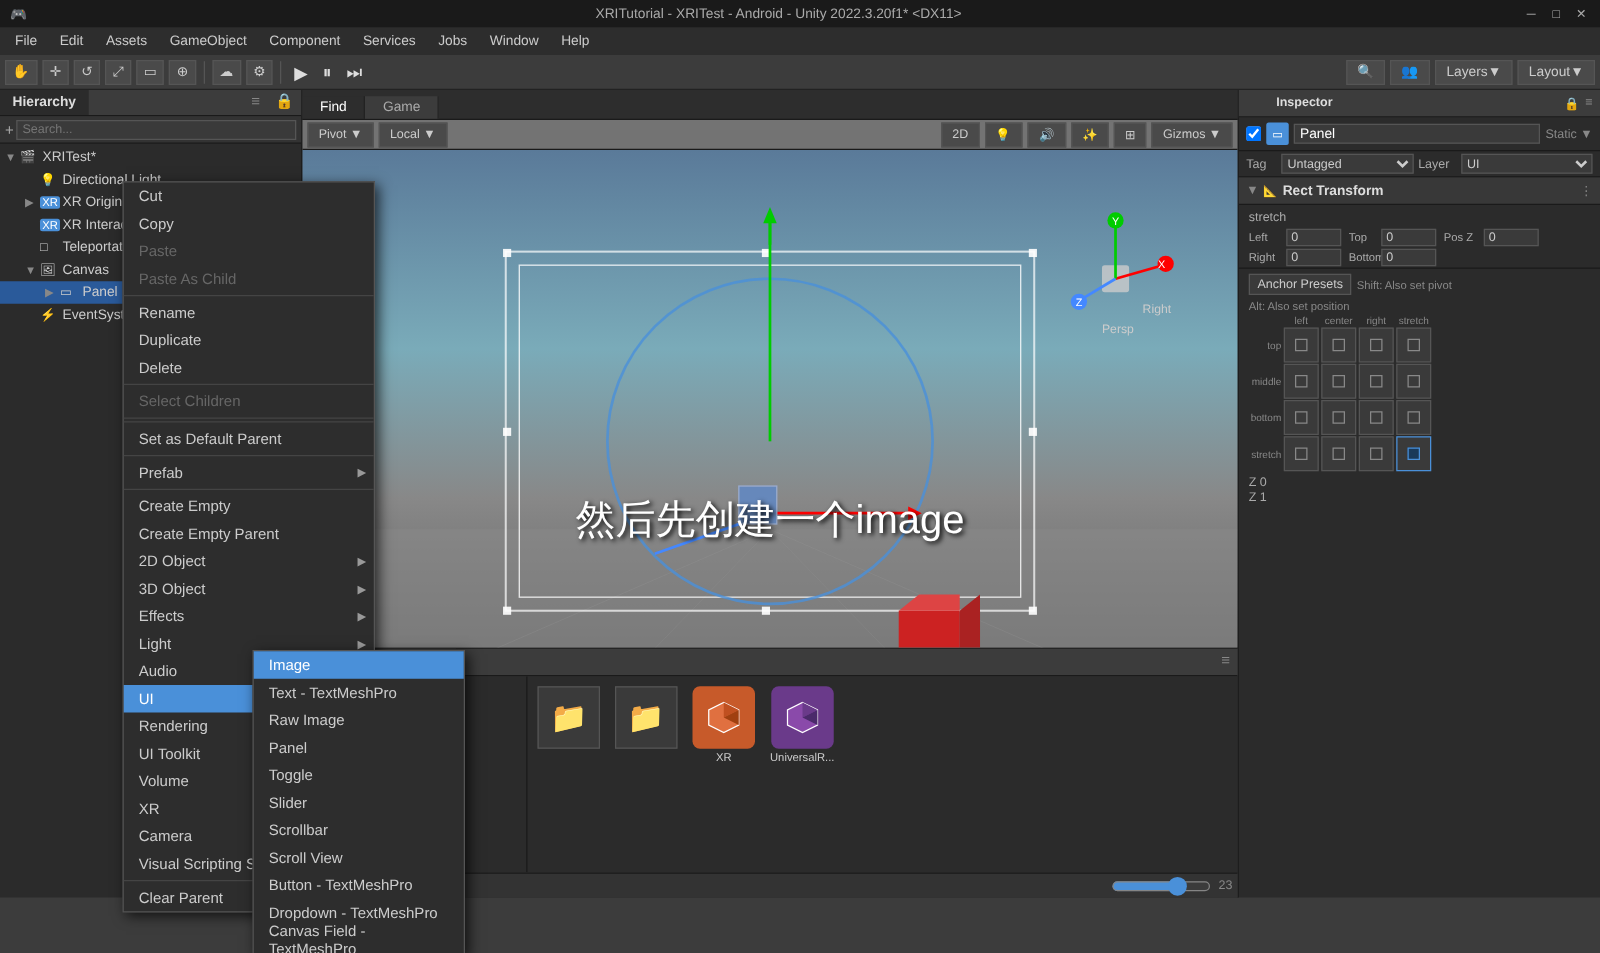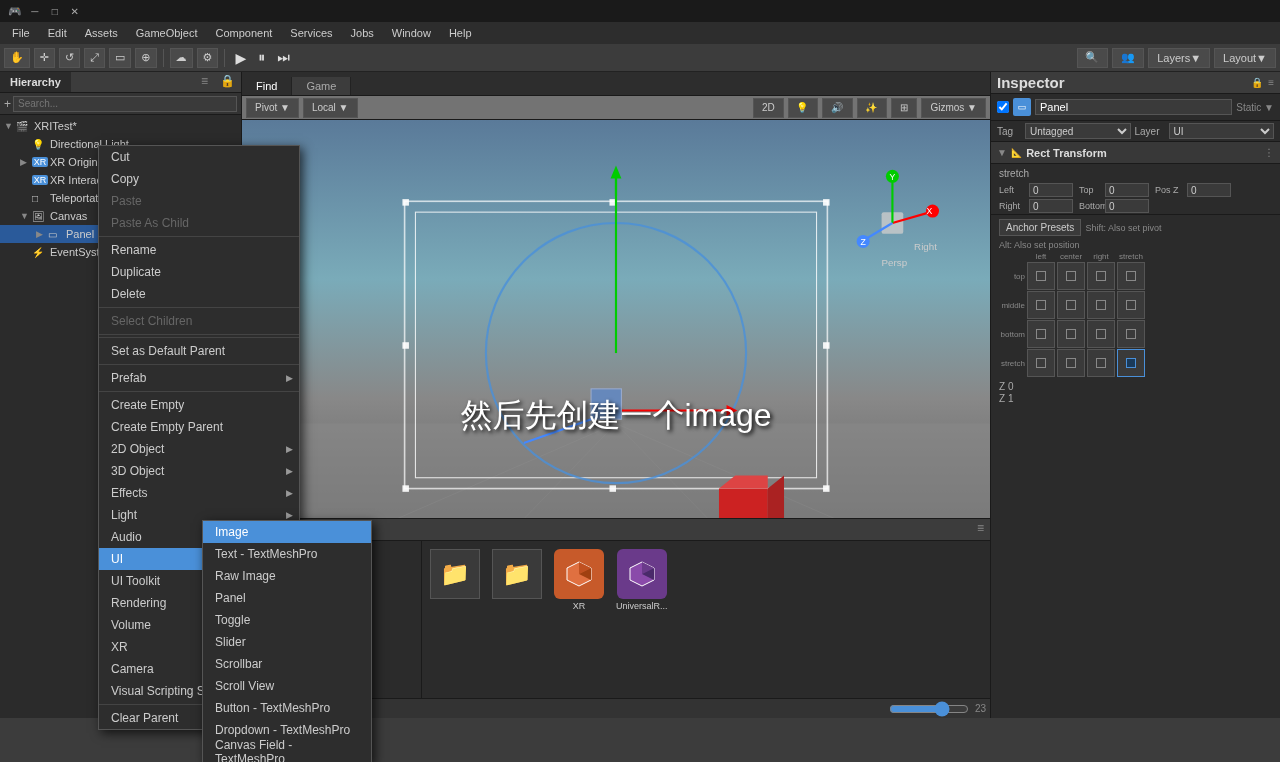--- a/index.html
+++ b/index.html
@@ -277,20 +277,21 @@
       font-size: 10px;
       color: #888;
       gap: 6px;
     }
   </style>
 </head>
 <body>
 
 <div class="title-bar">
   <span style="margin-right:6px;">🎮</span>
+  <span class="title-bar-title">XRITutorial - XRITest - Android - Unity 2022.3.20f1* &lt;DX11&gt;</span>
   <div class="title-bar-controls">
     <div class="title-bar-btn">─</div>
     <div class="title-bar-btn">□</div>
     <div class="title-bar-btn">✕</div>
   </div>
 </div>
 
 <div class="menu-bar">
   <span class="menu-item">File</span>
   <span class="menu-item">Edit</span>
@@ -565,21 +566,21 @@
         <span style="flex:1;"></span>
         <input type="range" min="0" max="100" value="70" style="width: 80px; height: 10px; accent-color: rgb(74, 144, 217);">
         <span>23</span>
       </div>
     </div>
   </div>
 
   <div class="inspector-panel">
 
     <div style="display:flex; background:#3c3c3c; height:22px; align-items:center; border-bottom:1px solid #1a1a1a; padding:0 6px; gap:4px;">
-      <span style="font-size:15px; font-weight:bold; color:#ddd; flex:1;">Inspector</span>
+      <span style="font-size:10px; font-weight:bold; color:#ddd; flex:1;margin-left:24px;">Inspector</span>
       <span style="font-size:10px; color:#888; cursor:pointer;">🔒</span>
       <span style="font-size:10px; color:#888; cursor:pointer;">≡</span>
     </div>
 
     <div style="padding:4px 6px; display:flex; align-items:center; gap:4px; border-bottom:1px solid #1a1a1a;">
       <input type="checkbox" checked="" style="width: 12px; height: 12px;">
       <div style="width:18px; height:18px; background:#4a90d9; border-radius:2px; display:flex; align-items:center; justify-content:center; font-size:9px; color:white; flex-shrink:0;">▭</div>
       <input type="text" value="Panel" style="flex: 1 1 0%; background: rgb(58, 58, 58); border: 1px solid rgb(85, 85, 85); color: rgb(255, 255, 255); font-size: 11px; padding: 1px 4px; height: 16px;">
       <span style="font-size:10px; color:#888; cursor:pointer;">Static ▼</span>
     </div>
@@ -725,22 +726,22 @@
   <div class="ctx-item">Prefab<span class="ctx-arrow">▶</span></div>
   <div class="ctx-separator"></div>
   <div class="ctx-item">Create Empty</div>
   <div class="ctx-item">Create Empty Parent</div>
   <div class="ctx-item">2D Object<span class="ctx-arrow">▶</span></div>
   <div class="ctx-item">3D Object<span class="ctx-arrow">▶</span></div>
   <div class="ctx-item">Effects<span class="ctx-arrow">▶</span></div>
   <div class="ctx-item">Light<span class="ctx-arrow">▶</span></div>
   <div class="ctx-item">Audio<span class="ctx-arrow">▶</span></div>
   <div class="ctx-item" style="background:#4a90d9; color:#fff;">UI<span class="ctx-arrow" style="color:#fff;">▶</span></div>
+  <div class="ctx-item">Rendering<span class="ctx-arrow">▶</span></div>
   <div class="ctx-item">UI Toolkit<span class="ctx-arrow">▶</span></div>
-  <div class="ctx-item">Rendering<span class="ctx-arrow">▶</span></div>
   <div class="ctx-item">Volume<span class="ctx-arrow">▶</span></div>
   <div class="ctx-item">XR<span class="ctx-arrow">▶</span></div>
   <div class="ctx-item">Camera</div>
   <div class="ctx-item">Visual Scripting Scene Variables</div>
   <div class="ctx-separator"></div>
   <div class="ctx-item">Clear Parent</div>
 
 </div>
 
 <div class="submenu">

